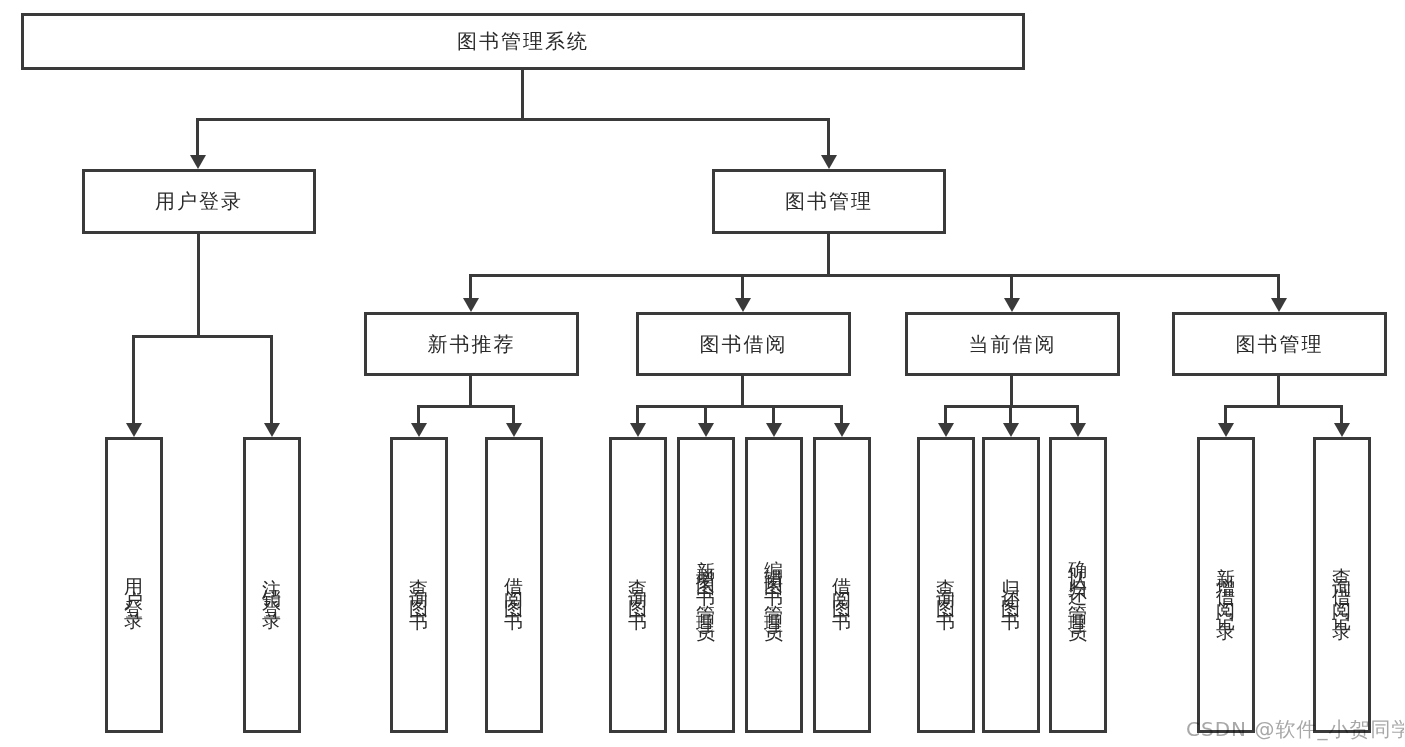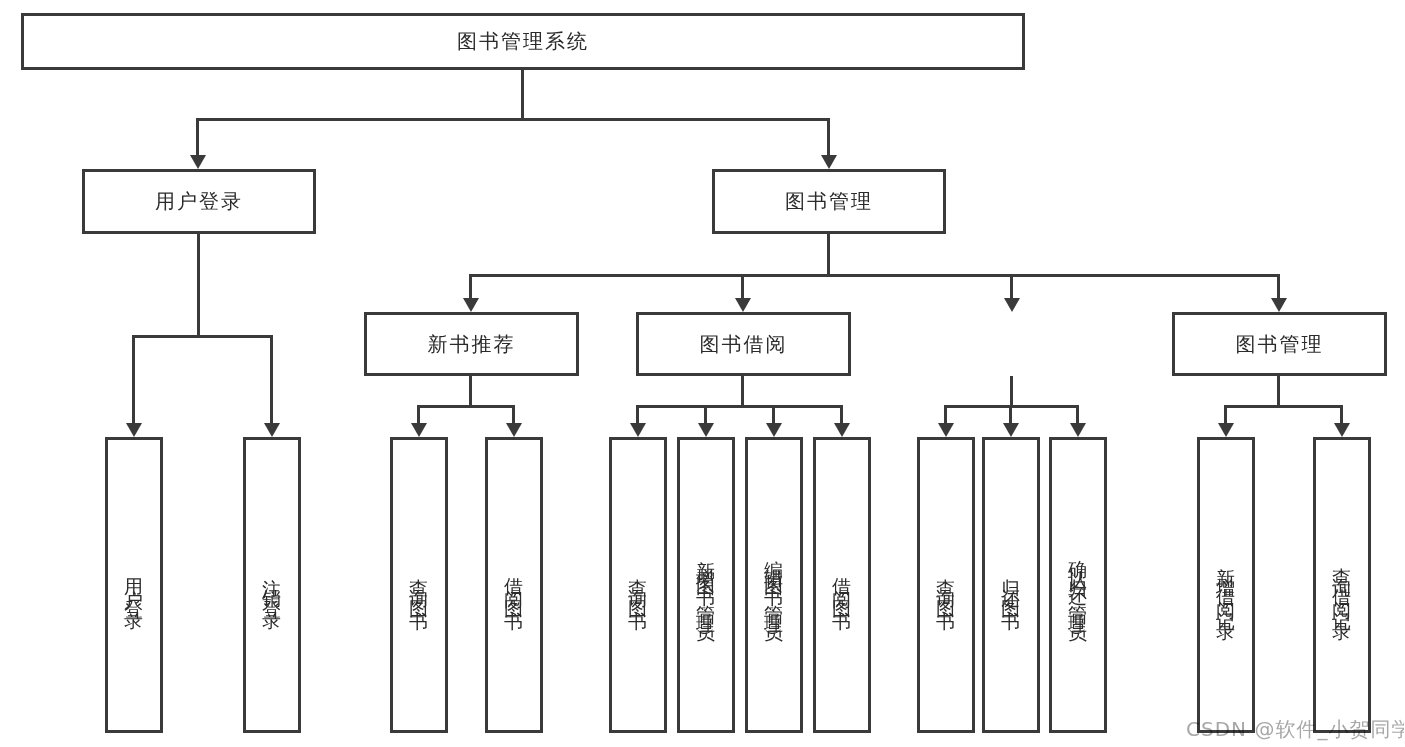--- a/index.html
+++ b/index.html
@@ -46,20 +46,21 @@
   <div class="node" style="left:21px;top:13px;width:1004px;height:57px;">图书管理系统</div>
 
   <div class="node" style="left:82px;top:169px;width:234px;height:65px;">用户登录</div>
 
   <div class="node" style="left:364px;top:312px;width:215px;height:64px;">新书推荐</div>
 
   <div class="node" style="left:712px;top:169px;width:234px;height:65px;">图书管理</div>
 
   <div class="node" style="left:636px;top:312px;width:215px;height:64px;">图书借阅</div>
 
+  <div class="node" style="left:905px;top:312px;width:215px;height:64px;">当前借阅</div>
 
   <div class="node" style="left:1172px;top:312px;width:215px;height:64px;">图书管理</div>
 
   <div class="node leaf" style="left:105px;top:437px;width:58px;height:296px;">用户登录</div>
   <div class="node leaf" style="left:243px;top:437px;width:58px;height:296px;">注销登录</div>
 
   <div class="node leaf" style="left:390px;top:437px;width:58px;height:296px;">查询图书</div>
   <div class="node leaf" style="left:485px;top:437px;width:58px;height:296px;">借阅图书</div>
 
   <div class="node leaf" style="left:609px;top:437px;width:58px;height:296px;">查询图书</div>

